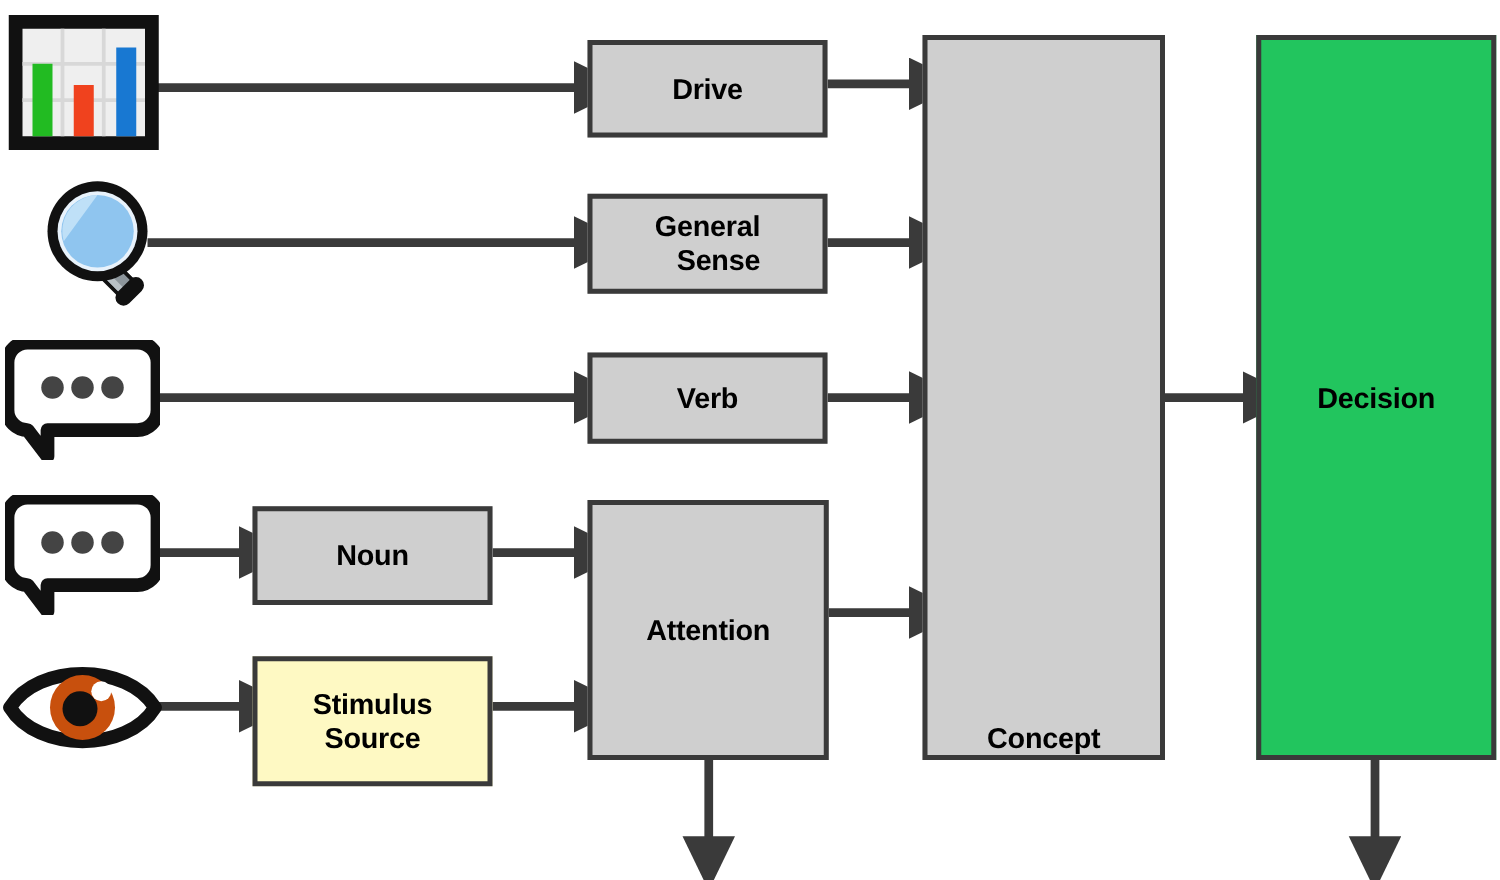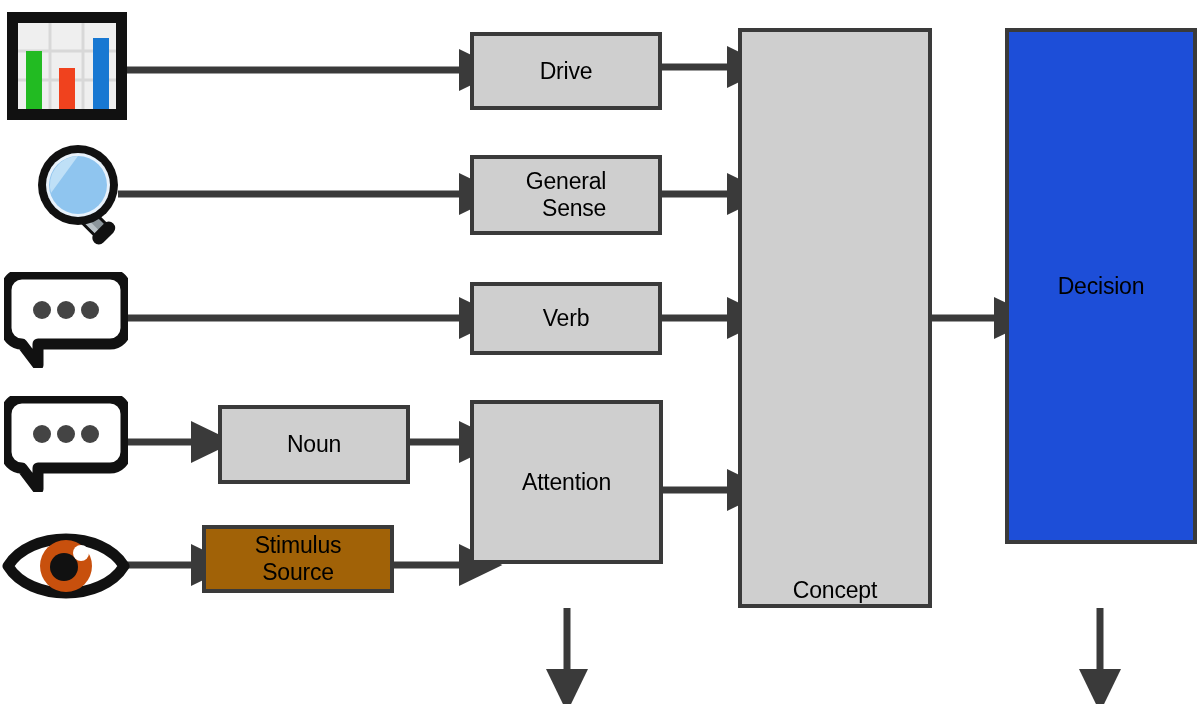--- a/index.html
+++ b/index.html
@@ -29,21 +29,21 @@
   .node {
     position: absolute;
     box-sizing: border-box;
     background: #cfcfcf;
     border: 4px solid #c2410c;
     display: flex;
     align-items: center;
     justify-content: center;
     text-align: center;
     color: #000000;
-    font-weight: normal;
+    font-weight: bold;
     font-size: 23px;
     line-height: 1.16;
     letter-spacing: -0.2px;
     z-index: 3;
   }
   .node .nlabel {
     white-space: pre-line;
     padding: 0 6px;
   }
   .icon {
@@ -143,31 +143,31 @@
       <div class="node" style="left: 470px; top: 32px; width: 192px; height: 78px; background: rgb(207, 207, 207); border-color: rgb(58, 58, 58);">
         <span class="nlabel">Drive</span>
       </div>
       <div class="node" style="left: 470px; top: 155px; width: 192px; height: 80px; background: rgb(207, 207, 207); border-color: rgb(58, 58, 58); text-align: right;">
         <span class="nlabel">General
 Sense</span>
       </div>
       <div class="node" style="left: 470px; top: 282px; width: 192px; height: 73px; background: rgb(207, 207, 207); border-color: rgb(58, 58, 58);">
         <span class="nlabel">Verb</span>
       </div>
-      <div class="node" style="left: 218px; top: 405px; width: 192px; height: 79px; background: rgb(207, 207, 207); border-color: rgb(58, 58, 58); align-items: center;">
+      <div class="node" style="left: 202px; top: 405px; width: 192px; height: 79px; background: rgb(207, 207, 207); border-color: rgb(58, 58, 58); align-items: center;">
         <span class="nlabel">Noun</span>
       </div>
-      <div class="node" style="left: 202px; top: 525px; width: 192px; height: 68px; background: #a16207; border-color: rgb(58, 58, 58);">
+      <div class="node" style="left: 202px; top: 525px; width: 192px; height: 104px; background: #fef9c3; border-color: rgb(58, 58, 58);">
         <span class="nlabel">Stimulus
 Source</span>
       </div>
-      <div class="node" style="left: 470px; top: 400px; width: 193px; height: 164px; background: rgb(207, 207, 207); border-color: rgb(58, 58, 58);">
+      <div class="node" style="left: 470px; top: 400px; width: 193px; height: 208px; background: rgb(207, 207, 207); border-color: rgb(58, 58, 58);">
         <span class="nlabel">Attention</span>
       </div>
       <div class="node" style="left: 738px; top: 28px; width: 194px; height: 580px; background: rgb(207, 207, 207); border-color: rgb(58, 58, 58); align-items: flex-end;">
         <span class="nlabel">Concept</span>
       </div>
-      <div class="node" style="left: 1005px; top: 28px; width: 192px; height: 516px; background: #1d4ed8; border-color: rgb(58, 58, 58); justify-content: center;">
+      <div class="node" style="left: 1005px; top: 28px; width: 192px; height: 580px; background: #22c55e; border-color: rgb(58, 58, 58); justify-content: center;">
         <span class="nlabel">Decision</span>
       </div>
     </div>
 
 </div>
 
 </body></html>

